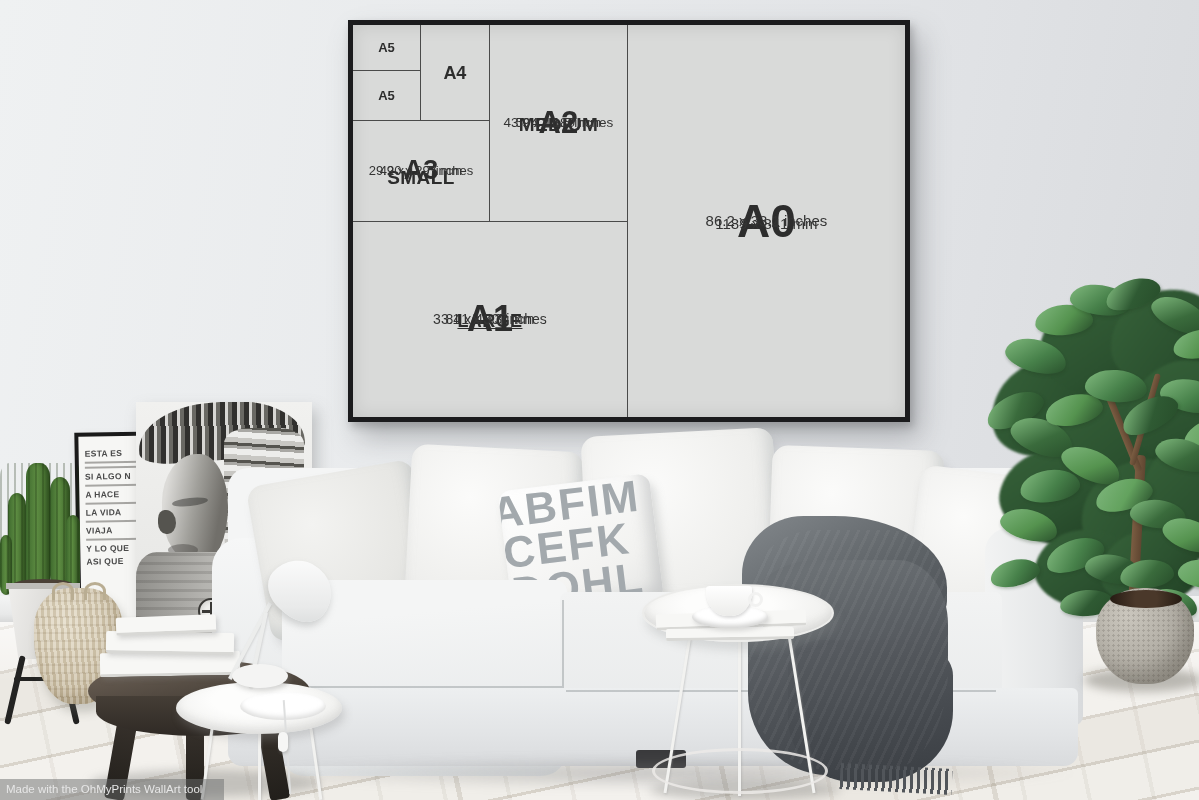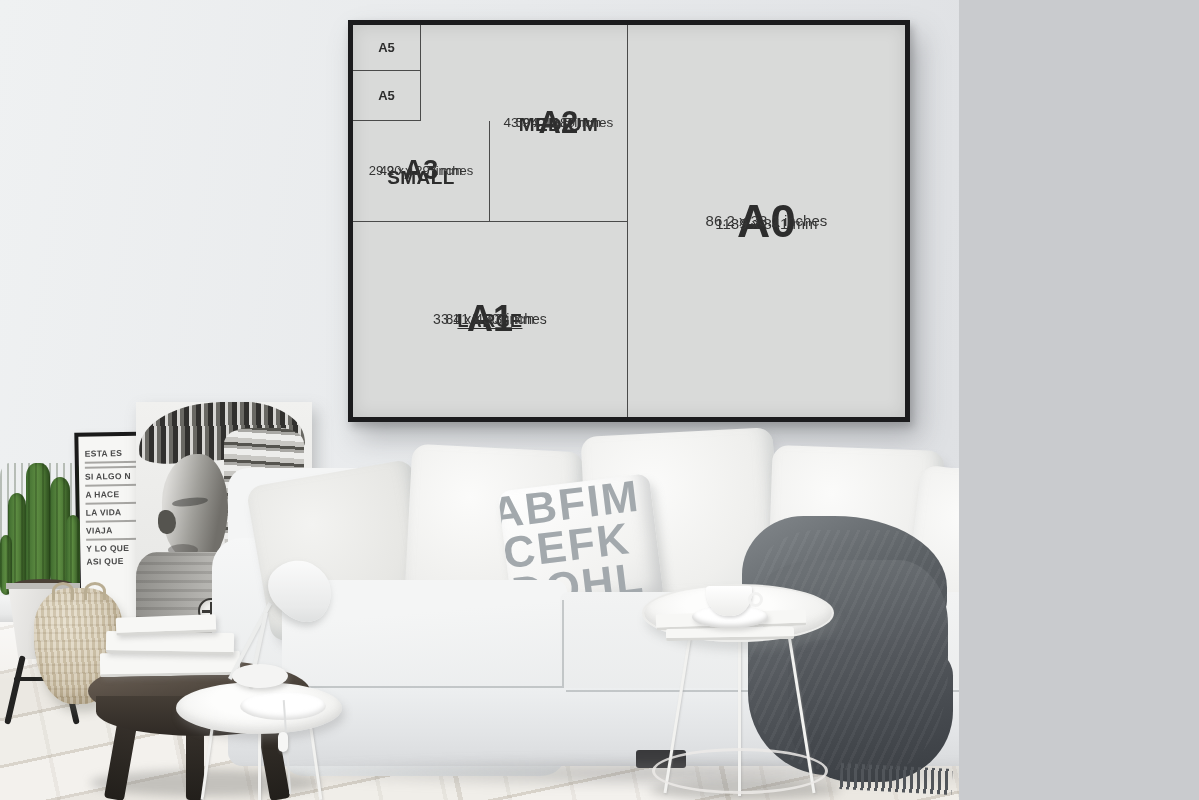--- a/index.html
+++ b/index.html
@@ -1,16 +1,16 @@
 <!DOCTYPE html>
 <html style="--frame: #1b1b1d; --paper: #d9dad9; --letters: #a3a9ad;"><head>
 <meta charset="utf-8">
 <style>
   html,body{margin:0;padding:0;background:#c9cbce;font-family:"Liberation Sans",sans-serif;}
-  .scene{position:relative;width:959px;height:800px;overflow:hidden;background:#e4e6e8;box-shadow:inset 0 0 140px rgba(110,115,120,.22);}
+  .scene{position:relative;width:1199px;height:800px;overflow:hidden;background:#e4e6e8;box-shadow:inset 0 0 140px rgba(110,115,120,.22);}
   .scene *{position:absolute;box-sizing:border-box;}
 
   
   .wall{left:0;top:0;width:1199px;height:640px;background:linear-gradient(100deg,#eff1f2 0%,#e8eaec 40%,#e0e2e5 75%,#d8dadd 100%);}
   .baseboard{left:0;top:596px;width:1199px;height:28px;background:linear-gradient(180deg,#f3f4f4,#e8e9e9 70%,#d8d9d9);border-bottom:2px solid #cfcfcc;}
   .floor{left:0;top:622px;width:1199px;height:178px;overflow:hidden;background:#ece9e4;}
   .planks{left:-200px;top:-260px;width:1700px;height:700px;transform:rotate(-12deg);
     background:repeating-linear-gradient(180deg,#f3f1ed 0 40px,#dad5cd 40px 43px,#ebe8e2 43px 86px,#d5d0c7 86px 89px,#f0eee9 89px 132px,#d9d4cb 132px 135px);}
   .plank-streaks{left:-200px;top:-260px;width:1700px;height:700px;transform:rotate(-12deg);opacity:.8;
     background:repeating-linear-gradient(90deg,transparent 0 120px,rgba(140,128,108,.25) 120px 125px,transparent 125px 262px),
@@ -156,20 +156,23 @@
   <div class="wall"></div>
   <div class="baseboard"></div>
 
   <div class="poster-frame">
     <div class="poster-canvas">
       <div class="cell c-a5t bR bB">
         <div class="nm">A5</div>
       </div>
       <div class="cell c-a5b bR bB">
         <div class="nm">A5</div>
+      </div>
+      <div class="cell c-a4 bR bB">
+        <div class="nm">A4</div>
       </div>
       <div class="cell c-a3 bR bB">
         <div class="nm">A3</div>
         <div class="lb">SMALL</div>
         <div class="mm">420 x 297 mm</div>
         <div class="inch">29.9 x 11.7 inches</div>
       </div>
       <div class="cell c-a2 bR bB">
         <div class="nm">A2</div>
         <div class="lb">MEDIUM</div>
@@ -355,14 +358,17 @@
       <div class="leaf" style="left: 10px; top: 285px; width: 50px; height: 26px; transform: rotate(-14deg); background: linear-gradient(135deg, rgb(122, 179, 120) 8%, rgb(71, 129, 74) 55%, rgb(39, 77, 42));"></div>
       <div class="leaf" style="left: 198px; top: 285px; width: 52px; height: 28px; transform: rotate(8deg); background: linear-gradient(135deg, rgb(122, 179, 120) 8%, rgb(99, 162, 94) 55%, rgb(39, 77, 42));"></div>
       <div class="leaf" style="left: 80px; top: 315px; width: 54px; height: 26px; transform: rotate(-4deg); background: linear-gradient(135deg, rgb(122, 179, 120) 8%, rgb(47, 90, 51) 55%, rgb(39, 77, 42));"></div>
       <div class="leaf" style="left: 168px; top: 315px; width: 50px; height: 26px; transform: rotate(15deg); background: linear-gradient(135deg, rgb(122, 179, 120) 8%, rgb(71, 129, 74) 55%, rgb(39, 77, 42));"></div>
     </div>
   <div class="pot-shadow"></div>
   <div class="pot"></div>
   <div class="pot-speckle"></div>
   <div class="pot-soil"></div>
 
+  <div class="watermark">
+    <span>Made with the OhMyPrints WallArt tool</span>
+  </div>
 
 </div>
 
 </body></html>

